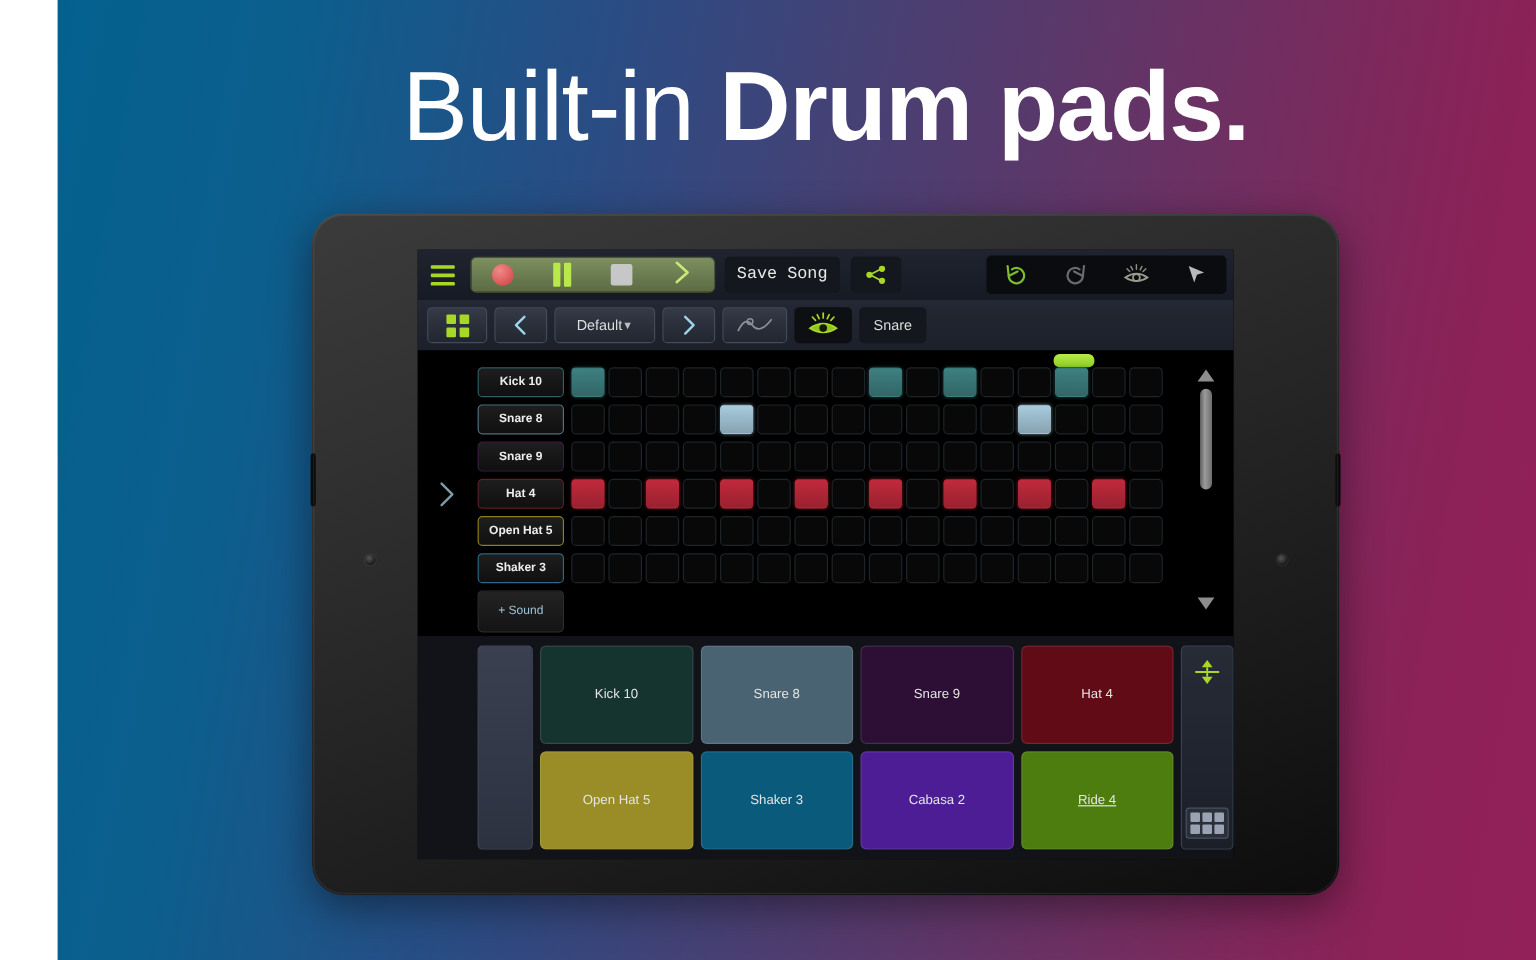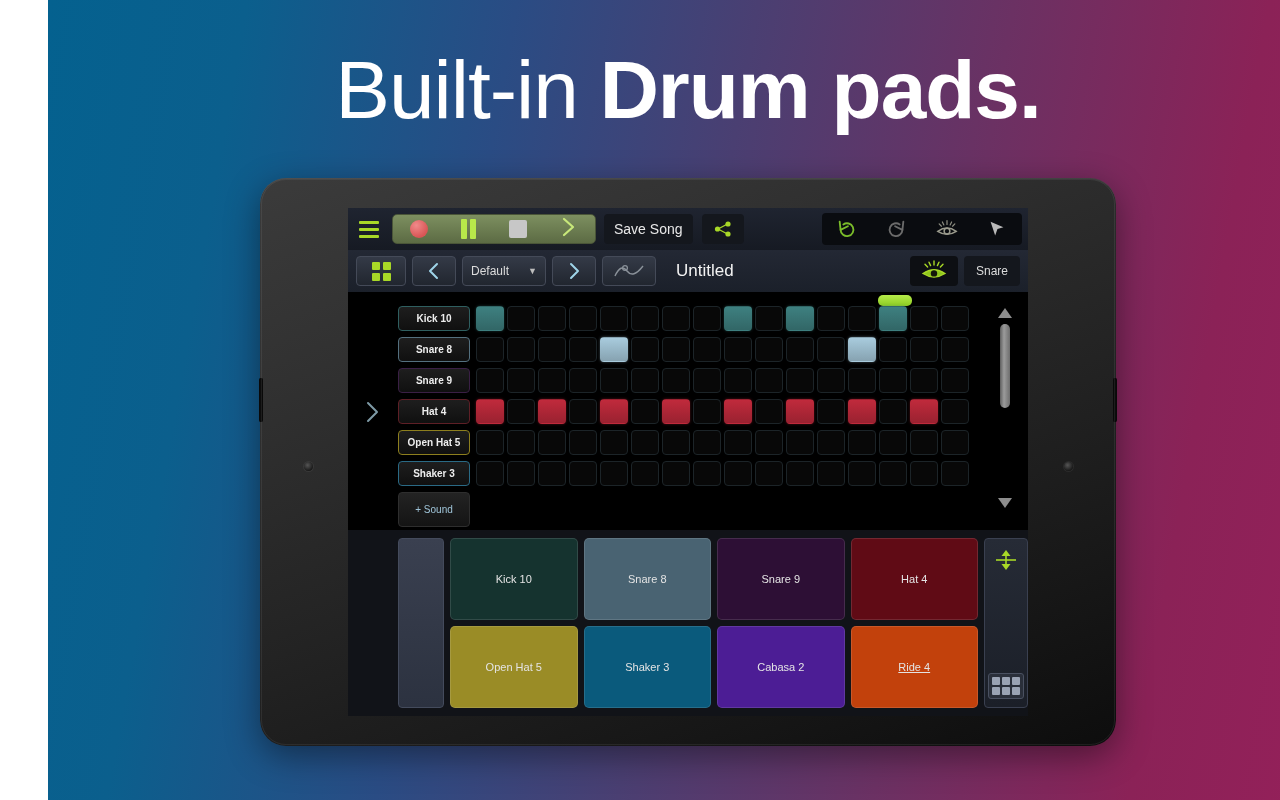--- a/index.html
+++ b/index.html
@@ -109,21 +109,21 @@
   .t-next { cursor: pointer; }
 
   .tb-btn {
     height: 30px; padding: 0 10px;
     background: #14171d;
     border-radius: 4px;
     display: flex; align-items: center; justify-content: center;
     color: #e8e8e8; font-size: 14px;
     cursor: pointer;
   }
-  #savesong { margin-left: 8px; }
+  #savesong { margin-left: 8px; font-family: Liberation Mono, monospace; }
   #sharebtn { margin-left: 9px; width: 42px; padding: 0; }
 
   #tb1-right {
     margin-left: auto; margin-right: 6px;
     width: 200px; height: 32px;
     background: #0a0c10;
     border-radius: 4px;
     display: flex; align-items: center; justify-content: space-around;
   }
   .icobtn { cursor: pointer; display:flex; align-items:center; justify-content:center; }
@@ -143,21 +143,21 @@
     border: 1px solid #444a58;
     border-radius: 4px;
     display: flex; align-items: center; justify-content: center;
     color: #dcdcdc; font-size: 12px;
     cursor: pointer;
   }
   #gridbtn { width: 50px; }
   .gridglyph { display: grid; grid-template-columns: 8px 8px; grid-template-rows: 8px 8px; gap: 3px; }
   .gridglyph i { background: #a8d827; border-radius: 1px; display:block; }
   .chevbtn { width: 44px; }
-  #presetbox { width: 84px; justify-content: space-between; padding: 0 8px; font-size: 12px; }
+  #presetbox { width: 84px; padding: 0 24px; font-size: 12px; }
   #autobtn { width: 54px; }
   #songtitle {
     flex: 1;
     color: #f2f2f2; font-size: 17px;
     padding-left: 14px;
     white-space: nowrap; overflow: hidden;
   }
   #eyebtn2 {
     width: 48px; height: 30px; background: #0d0f13; border-radius: 4px;
     display:flex; align-items:center; justify-content:center; cursor: pointer;
@@ -392,21 +392,20 @@
             </svg>
         </div>
 
         <div class="t2btn" id="autobtn">
           <svg width="34" height="20" viewBox="0 0 34 20">
             <path d="M3 15 Q9 2 15 10 Q21 18 31 5" fill="none" stroke="#8a9199" stroke-width="1.4"></path>
             <circle cx="13" cy="7" r="2.4" fill="none" stroke="#8a9199" stroke-width="1.3"></circle>
           </svg>
         </div>
 
-        <div id="songtitle">Untitled</div>
 
         <div id="eyebtn2">
           <svg width="28" height="22" viewBox="0 0 28 22">
             <g stroke="#a8d827" stroke-width="1.4" stroke-linecap="round">
               <line x1="14" y1="1" x2="14" y2="5"></line>
               <line x1="9" y1="2.2" x2="10.6" y2="5.6"></line>
               <line x1="19" y1="2.2" x2="17.4" y2="5.6"></line>
               <line x1="5" y1="4.2" x2="7.6" y2="7"></line>
               <line x1="23" y1="4.2" x2="20.4" y2="7"></line>
             </g>
@@ -560,21 +559,21 @@
       <div id="padarea">
         <div id="velostrip"></div>
         <div id="padgrid">
             <div class="pad" style="background: rgb(21, 51, 47);">Kick 10</div>
             <div class="pad" style="background: rgb(73, 99, 114);">Snare 8</div>
             <div class="pad" style="background: rgb(45, 15, 53);">Snare 9</div>
             <div class="pad" style="background: rgb(96, 11, 21);">Hat 4</div>
             <div class="pad" style="background: rgb(154, 140, 38);">Open Hat 5</div>
             <div class="pad" style="background: rgb(10, 90, 124);">Shaker 3</div>
             <div class="pad" style="background: #4c1d95;">Cabasa 2</div>
-            <div class="pad" style="background: #c2410c; text-decoration: underline;">Ride 4</div>
+            <div class="pad" style="background: #4d7c0f; text-decoration: underline;">Ride 4</div>
           </div>
         <div id="padside">
           <div>
             <svg width="26" height="26" viewBox="0 0 26 26">
               <path d="M13 3 L17.5 9 L8.5 9 Z" fill="#a8d827"></path>
               <path d="M13 23 L17.5 17 L8.5 17 Z" fill="#a8d827"></path>
               <line x1="3" y1="13" x2="23" y2="13" stroke="#a8d827" stroke-width="1.6"></line>
               <line x1="13" y1="9" x2="13" y2="17" stroke="#a8d827" stroke-width="1.6"></line>
             </svg>
           </div>

